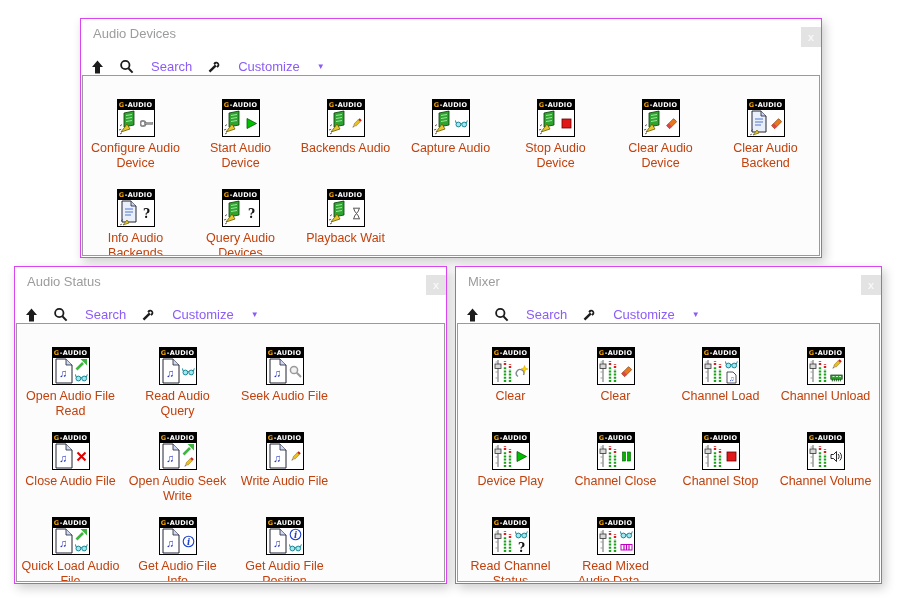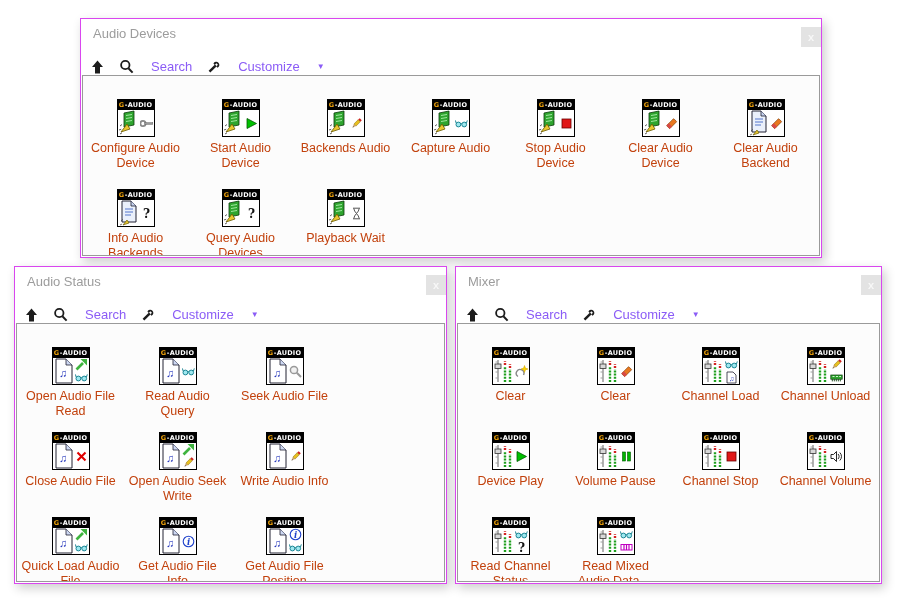--- a/index.html
+++ b/index.html
@@ -462,21 +462,21 @@
                     <g transform="rotate(45 6.5 6.5)">
                       <rect x="5" y="0.5" width="3" height="2.2" fill="#D02020"></rect>
                       <rect x="5" y="2.7" width="3" height="6" fill="#E8C020" stroke="#8a6d00" stroke-width="0.5"></rect>
                       <polygon points="5,8.7 8,8.7 6.5,12" fill="#caa36a"></polygon>
                       <polygon points="6,10.9 7,10.9 6.5,12" fill="#222"></polygon>
                     </g>
                   </svg>
                 </div>
               </div>
             </div>
-            <div class="item-label">Write Audio Info</div>
+            <div class="item-label">Write Audio File</div>
           </div>
           <div class="palette-item">
             <div class="gicon">
               <div class="gband"><span class="g">G</span>-AUDIO</div>
               <div class="gbody">
                 <svg class="gbase" width="22" height="26" viewBox="0 0 22 26">
                   <path d="M3,1 h10 l6,6 v18 h-16 z" fill="#fff" stroke="#223" stroke-width="1"></path>
                   <path d="M13,1 v6 h6" fill="#CDD8F2" stroke="#223" stroke-width="0.8"></path>
                   <text x="10" y="19" text-anchor="middle" font-size="11" fill="#2233BB">♫</text>
                 </svg>
@@ -732,21 +732,21 @@
                   <line x1="17" y1="10" x2="17" y2="6" stroke="#D42020" stroke-width="2.4" stroke-dasharray="2,1.2"></line>
                 </svg>
                 <div class="gacc">
                   <svg width="13" height="13" viewBox="0 0 13 13">
                     <rect x="2.5" y="2" width="3" height="9" fill="#00B400" stroke="#005a00" stroke-width="0.6"></rect>
                     <rect x="7.5" y="2" width="3" height="9" fill="#00B400" stroke="#005a00" stroke-width="0.6"></rect>
                   </svg>
                 </div>
               </div>
             </div>
-            <div class="item-label">Volume Pause</div>
+            <div class="item-label">Channel Close</div>
           </div>
           <div class="palette-item">
             <div class="gicon">
               <div class="gband"><span class="g">G</span>-AUDIO</div>
               <div class="gbody">
                 <svg class="gbase" width="21" height="26" viewBox="0 0 21 26">
                   <line x1="5" y1="2" x2="5" y2="24" stroke="#666" stroke-width="1"></line>
                   <path d="M2.5,4 h2 M2.5,14 h2 M2.5,20 h2" stroke="#888" stroke-width="0.8"></path>
                   <rect x="2" y="6" width="6" height="4.5" fill="#D8D8D8" stroke="#333" stroke-width="0.8"></rect>
                   <line x1="12" y1="24" x2="12" y2="8" stroke="#1FA01F" stroke-width="2.4" stroke-dasharray="2,1.2"></line>

